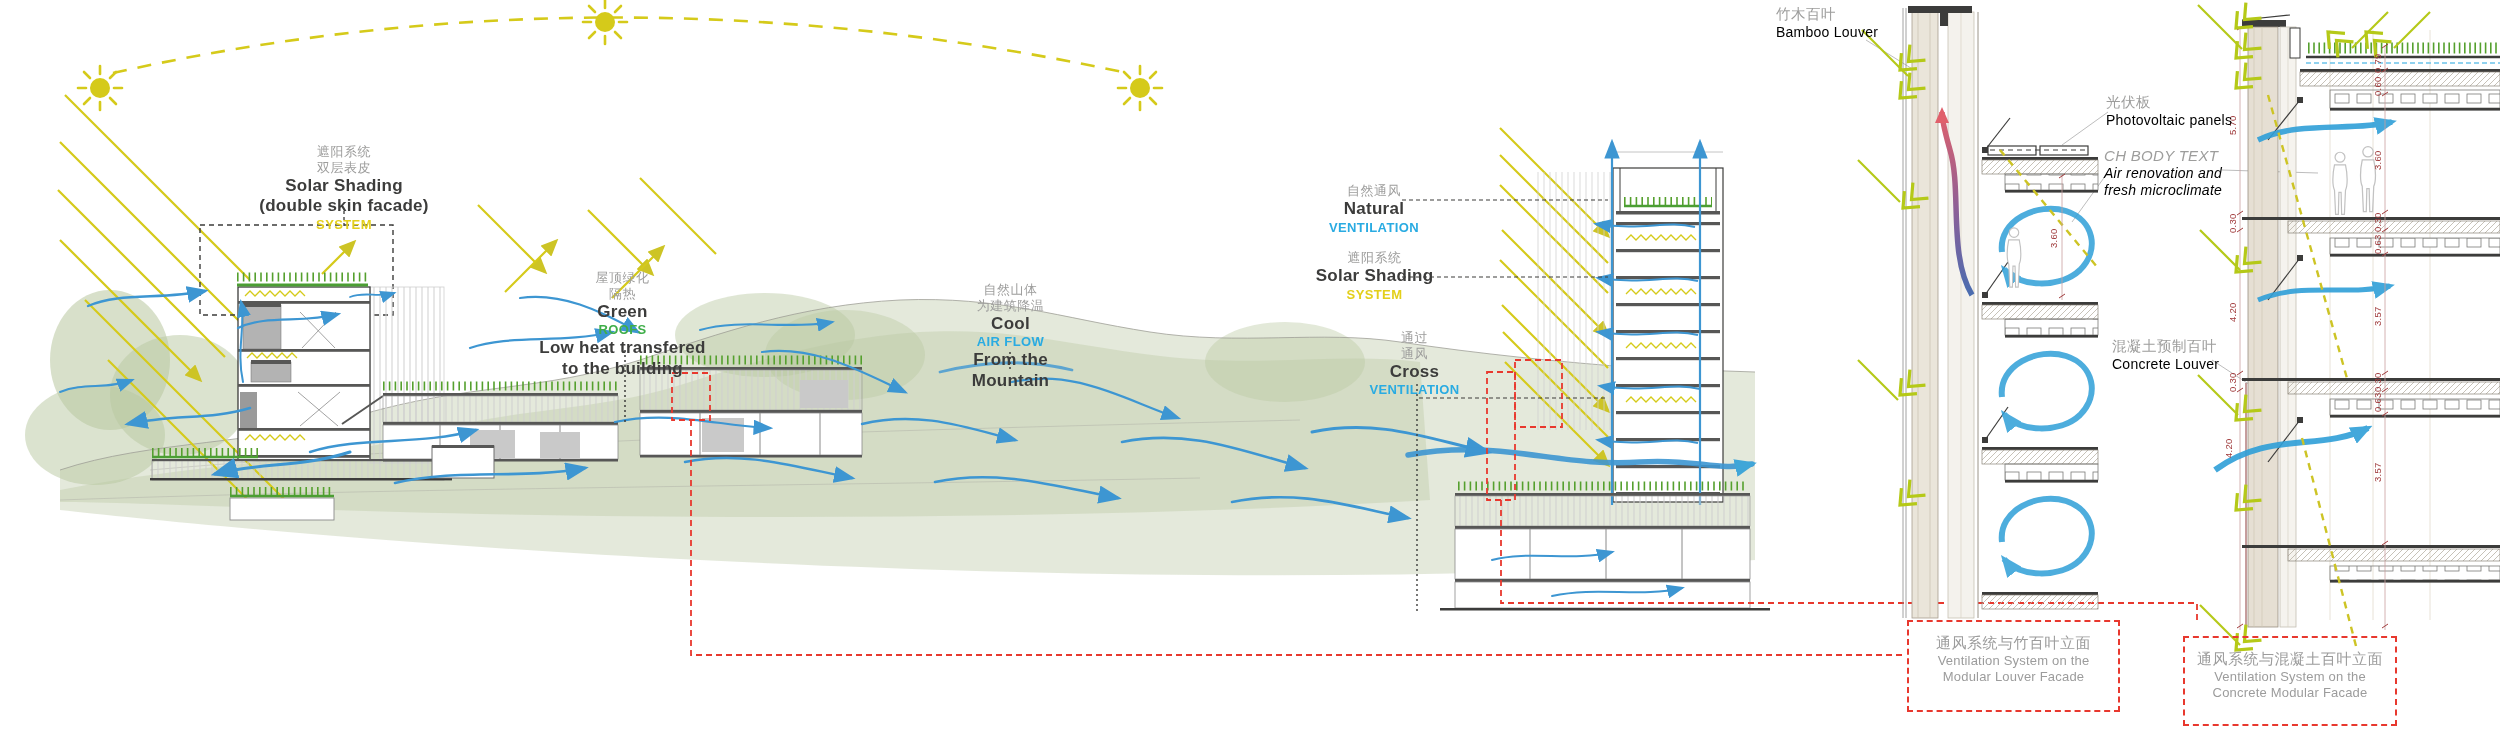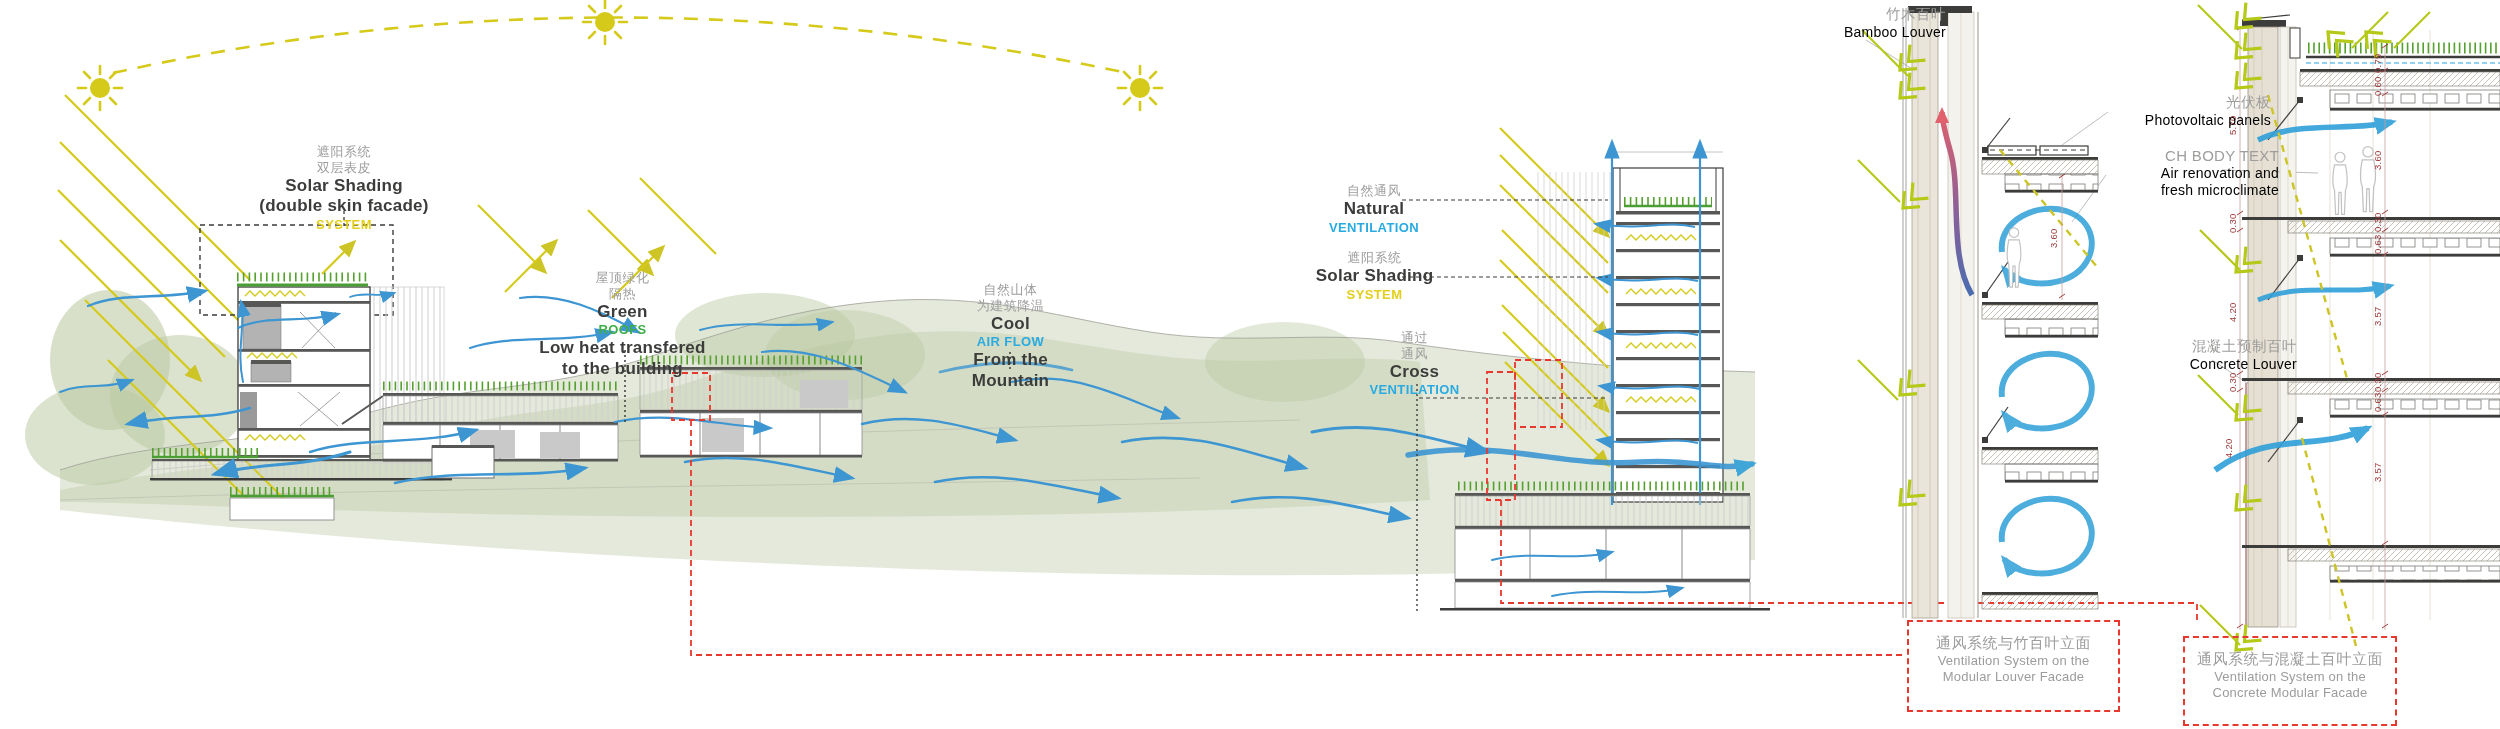--- a/index.html
+++ b/index.html
@@ -1,20 +1,20 @@
 <!DOCTYPE html>
 <html><head>
 <meta charset="utf-8">
 <style>
   html,body{margin:0;padding:0;background:#fff;}
   #stage{position:relative;width:2500px;height:729px;overflow:hidden;background:#fff;
          font-family:"Liberation Sans",sans-serif;}
   svg{position:absolute;left:0;top:0;}
   .lbl{position:absolute;line-height:1.22;text-align:center;}
-  .lbl.left{text-align:right;}
+  .lbl.left{text-align:left;}
   .zh{font-size:13px;color:#9d9d9c;letter-spacing:.5px;}
   .zh-lg{font-size:14.5px;color:#9d9d9c;letter-spacing:.5px;}
   .en{font-size:17px;font-weight:bold;color:#3c3c3b;letter-spacing:.25px;}
   .en-gray{font-size:14px;color:#000000;letter-spacing:.25px;}
   .acc-y{font-size:13px;font-weight:bold;color:#e3cf1b;letter-spacing:.4px;}
   .acc-g{font-size:13px;font-weight:bold;color:#3fae49;letter-spacing:.4px;}
   .acc-c{font-size:13px;font-weight:bold;color:#29abe2;letter-spacing:.4px;}
   .bodytxt{font-size:15px;color:#9d9d9c;letter-spacing:.3px;}
   .callout{position:absolute;border:2px dashed #e8382e;text-align:center;
            padding-top:11px;box-sizing:border-box;line-height:1.3;}
@@ -571,21 +571,21 @@
 <div class="lbl left" style="left:1776px;top:6px;width:170px;">
   <div class="zh-lg">竹木百叶</div>
   <div class="en-gray">Bamboo Louver</div>
 </div>
 
 <div class="lbl left" style="left:2106px;top:94px;width:165px;">
   <div class="zh-lg">光伏板</div>
   <div class="en-gray">Photovoltaic panels</div>
 </div>
 
-<div class="lbl left" style="left:2104px;top:147px;width:175px;">
+<div class="lbl left" style="left:2104px;top:147px;width:175px;font-style:italic;">
   <div class="bodytxt">CH BODY TEXT</div>
   <div class="en-gray">Air renovation and</div>
   <div class="en-gray">fresh microclimate</div>
 </div>
 
 <div class="lbl left" style="left:2112px;top:338px;width:185px;">
   <div class="zh-lg">混凝土预制百叶</div>
   <div class="en-gray">Concrete Louver</div>
 </div>
 

